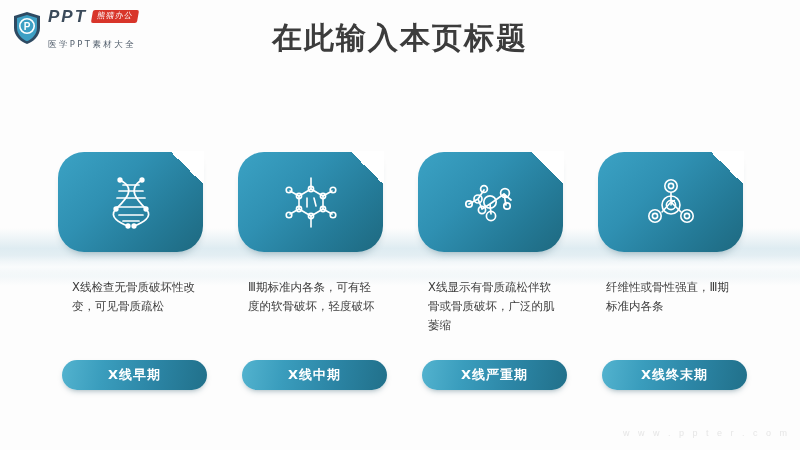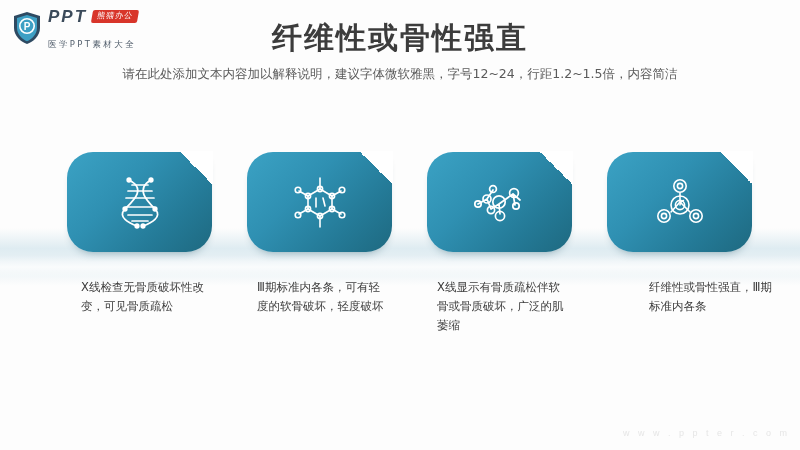--- a/index.html
+++ b/index.html
@@ -49,21 +49,21 @@
     font-family:"DejaVu Sans",sans-serif;
   }
   .subtitle{
     position:absolute;left:0;right:0;top:63px;text-align:center;
     font-size:12.5px;color:#5a5a5a;line-height:1.75;
     font-family:"DejaVu Sans",sans-serif;
   }
   .subtitle div{white-space:nowrap;}
 
   
-  .cols{position:absolute;left:9px;top:152px;width:637px;height:250px;}
+  .cols{position:absolute;left:0;top:152px;width:637px;height:250px;}
   .col{position:absolute;top:0;width:180px;}
   .col.c0{left:58px;} .col.c1{left:238px;} .col.c2{left:418px;} .col.c3{left:598px;}
 
   
   .card{
     position:relative;width:145px;height:100px;
     border-radius:26px 0 26px 26px;
     background:linear-gradient(135deg,#3ba2c4 0%,#2f90b2 38%,#247a97 72%,#1e6980 100%);
     box-shadow:0 6px 10px -6px rgba(20,70,90,.45);
     display:flex;align-items:center;justify-content:center;
@@ -76,21 +76,21 @@
   .icon svg{display:block;width:100%;height:100%;}
 
   
   .desc{
     margin-top:26px;width:132px;
     font-size:11.5px;line-height:1.65;color:#3d3d3d;
     font-family:"DejaVu Sans",sans-serif;
     padding-left:14px;
   }
   .col.c1 .desc,.col.c2 .desc{padding-left:10px;}
-  .col.c3 .desc{padding-left:8px;margin-left:34px;}
+  .col.c3 .desc{padding-left:8px;}
 
   
   .pills{position:absolute;left:0;top:360px;width:800px;height:32px;}
   .pill{
     position:absolute;top:0;width:145px;height:30px;border-radius:16px;
     background:linear-gradient(100deg,#53b3cf 0%,#3a9dbd 28%,#2c86a6 62%,#21708a 100%);
     color:#fff;font-size:13px;font-weight:bold;letter-spacing:1px;
     display:flex;align-items:center;justify-content:center;
     font-family:"DejaVu Sans",sans-serif;
     box-shadow:0 3px 6px -3px rgba(20,70,90,.5);
@@ -122,24 +122,23 @@
     </span>
     <span class="logo-txt">
       <span class="logo-row1">
         <span class="logo-ppt">PPT</span>
         <span class="logo-badge">熊猫办公</span>
       </span>
       <span class="logo-sub">医学PPT素材大全</span>
     </span>
   </div>
 
-  <div class="title">纤维性或骨性强直</div>
+  <div class="title">在此输入本页标题</div>
 
   <div class="subtitle">
-    <div>请在此处添加文本内容加以解释说明，建议字体微软雅黑，字号12~24，行距1.2~1.5倍，内容简洁</div>
   </div>
 
   <div class="cols">
 
     <div class="col c0">
       <div class="card">
         <span class="icon">
           <svg viewBox="0 0 62 62" fill="none" stroke="#ffffff" stroke-width="1.7" stroke-linecap="round">
             <path d="M20 9 C38 18 24 30 16 38 C8 46 20 52 28 55"></path>
             <path d="M42 9 C26 18 38 30 46 38 C54 46 42 52 34 55"></path>
@@ -212,15 +211,21 @@
             <circle cx="15" cy="45" r="2.6"></circle>
             <circle cx="47" cy="45" r="6.2"></circle>
             <circle cx="47" cy="45" r="2.6"></circle>
           </svg>
         </span>
       </div>
       <div class="desc">纤维性或骨性强直，Ⅲ期标准内各条</div>
     </div>
   </div>
 
+  <div class="pills">
+    <div class="pill p0">X线早期</div>
+    <div class="pill p1">X线中期</div>
+    <div class="pill p2">X线严重期</div>
+    <div class="pill p3">X线终末期</div>
+  </div>
 
   <div class="watermark">w w w . p p t e r . c o m</div>
 </div>
 
 </body></html>

